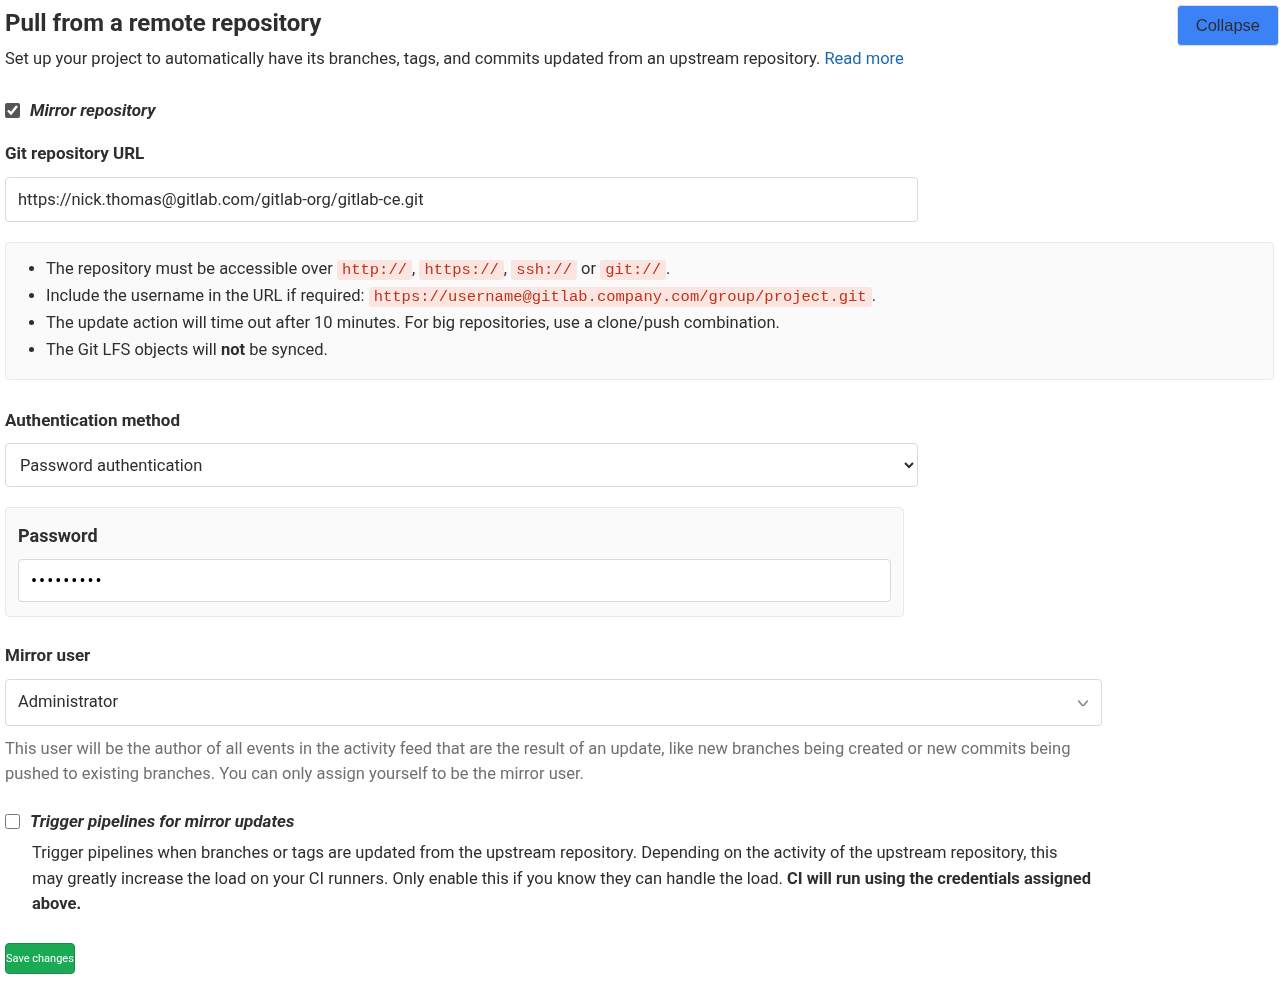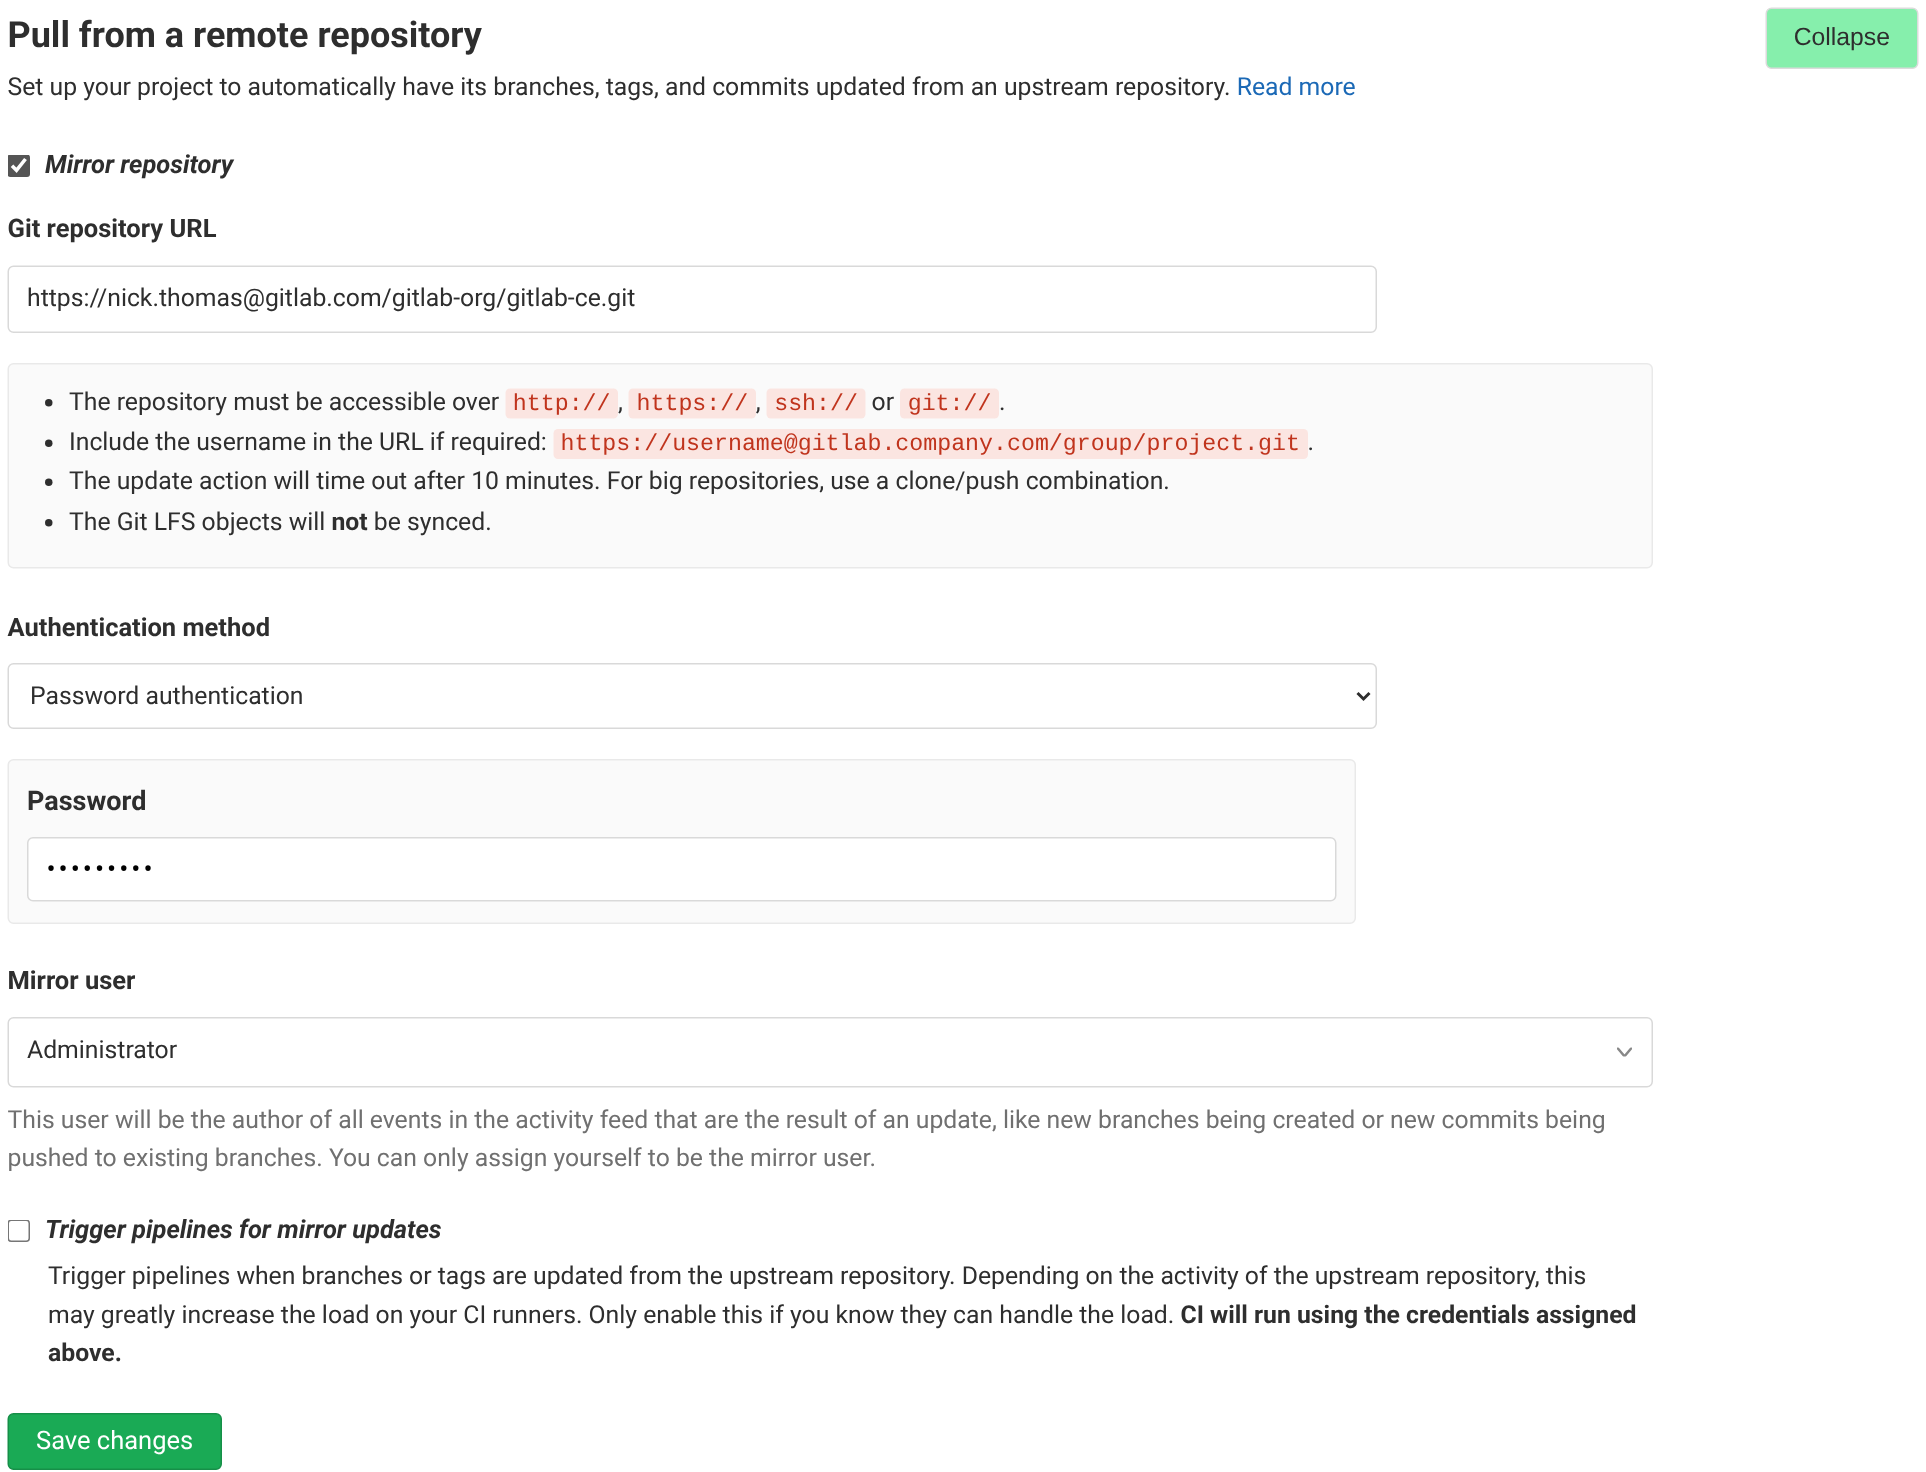--- a/index.html
+++ b/index.html
@@ -16,21 +16,21 @@
     justify-content: space-between;
     align-items: flex-start;
   }
   h2.page-title {
     font-size: 24px;
     font-weight: 700;
     margin: 0 0 6px 0;
     color: #2e2e2e;
   }
   .collapse-btn {
-    background: #86efac;
+    background: #3b82f6;
     border: 1px solid #dbdbdb;
     border-radius: 4px;
     padding: 8px 18px;
     font-size: 16.5px;
     color: #2e2e2e;
     cursor: pointer;
     line-height: 1.4;
   }
   .desc {
     margin: 0 0 26px 0;
@@ -77,21 +77,21 @@
     line-height: 1.4;
     display: block;
   }
   .select-input {
     appearance: auto;
     height: 44px;
     padding: 8px 10px;
   }
   .field-block { margin-bottom: 20px; }
   .info-box {
-    width: 1097px;
+    width: 1269px;
     max-width: 100%;
     background: #fafafa;
     border: 1px solid #e9e9e9;
     border-radius: 4px;
     padding: 12px 18px 14px 18px;
     margin-bottom: 28px;
   }
   .info-box ul {
     margin: 0;
     padding-left: 22px;
@@ -176,22 +176,22 @@
     width: 1060px;
     max-width: calc(100% - 27px);
     color: #2e2e2e;
     line-height: 1.55;
   }
   .save-btn {
     background: #1aaa55;
     color: #fff;
     border: 1px solid #168f48;
     border-radius: 4px;
-    padding: 8px 18px;
-    font-size: 17px;
+    padding: 8px 0;
+    font-size: 11px;
     cursor: pointer;
     font-family: inherit;
   }
 </style>
 </head>
 <body>
 
 
 
 <div class="header-row">

